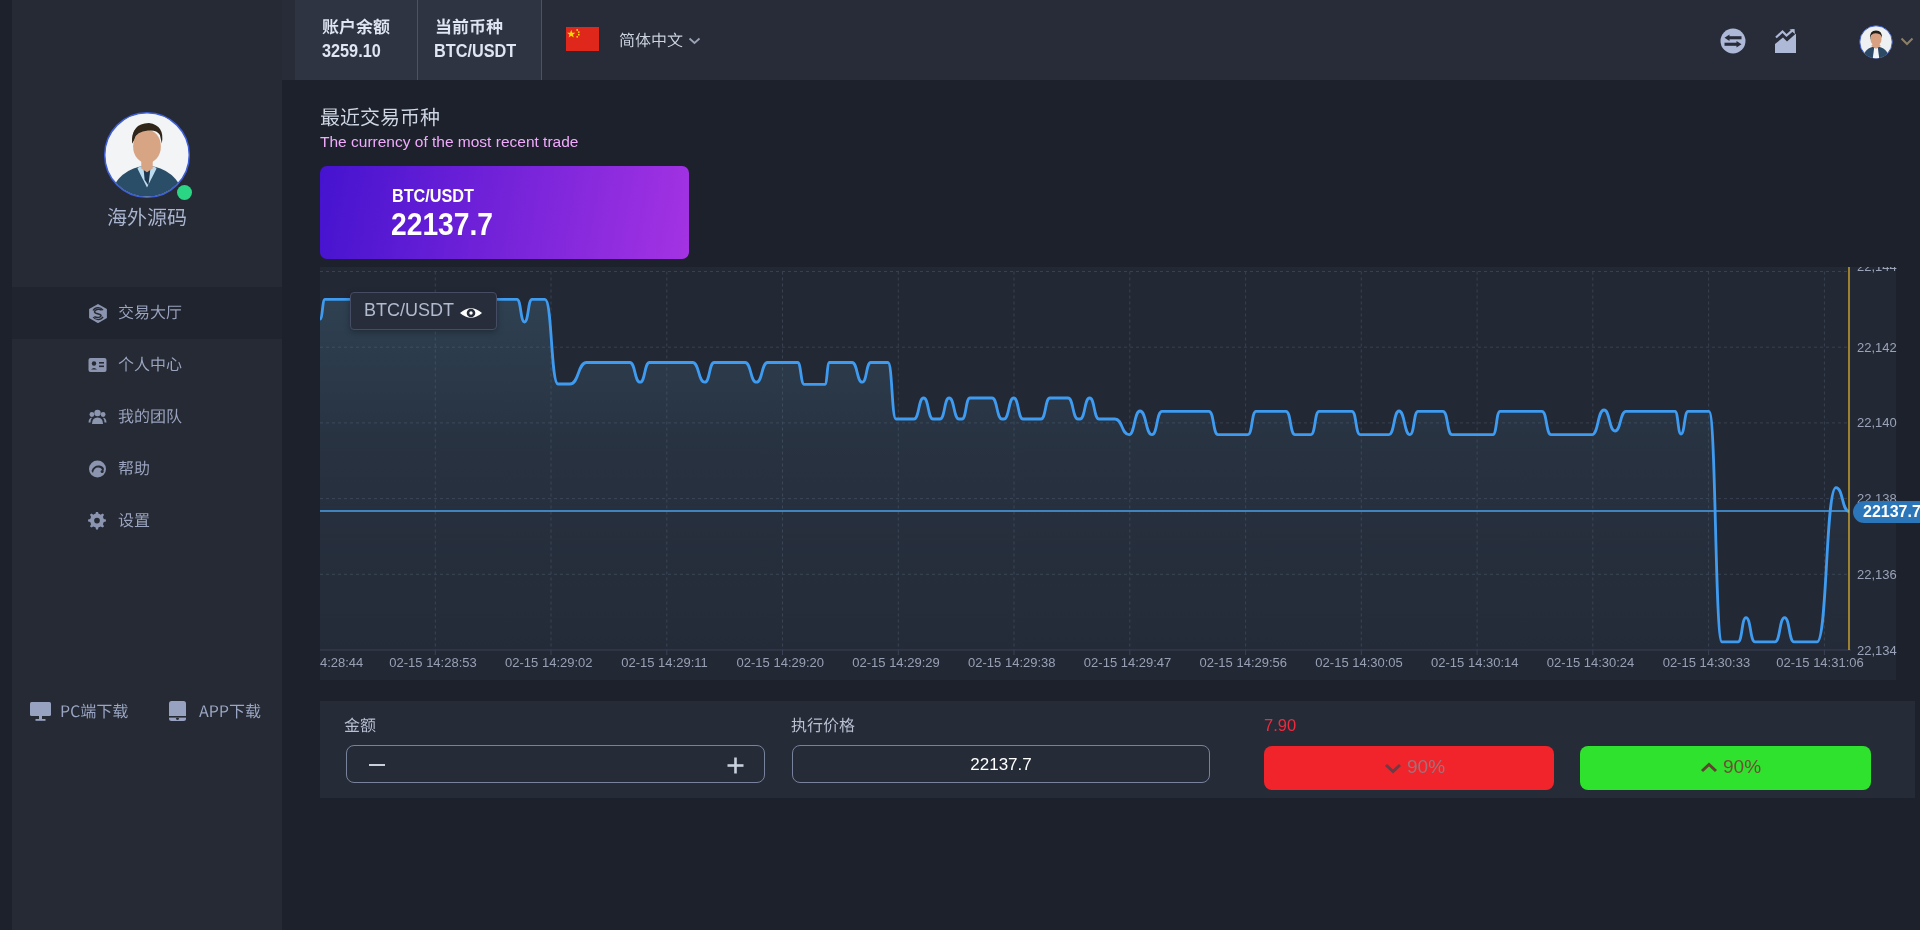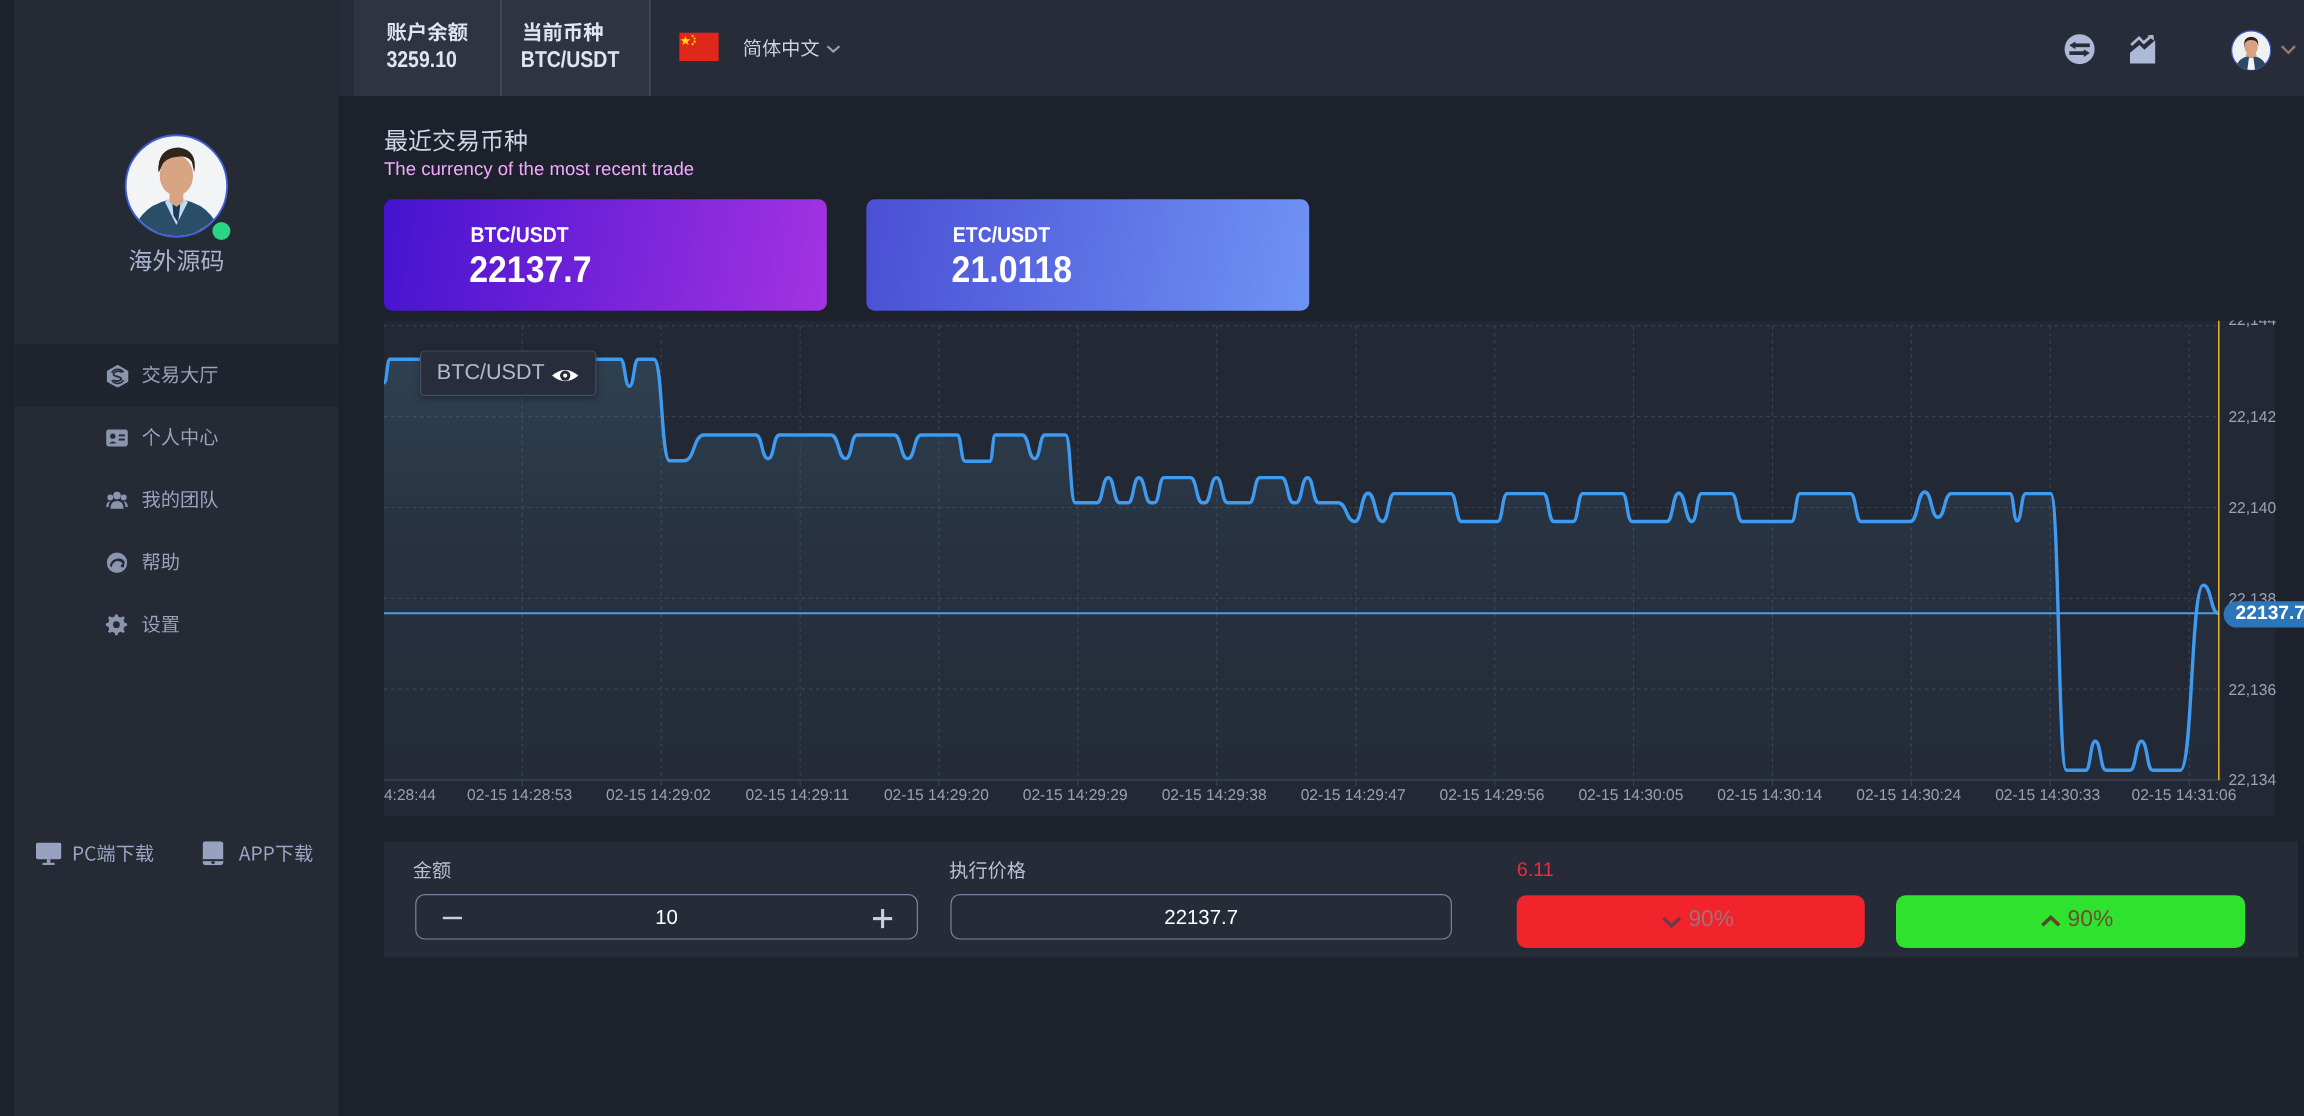--- a/index.html
+++ b/index.html
@@ -165,24 +165,20 @@
     </svg>
 <div style="position:absolute;left:308.0px;top:107.0px">
       <svg width="120" height="21" viewBox="0 -17.6 120 21" style="display:block;overflow:visible">
         <path fill="#cfd6e4" d="M5 -12.7H15.1V-11.3H5ZM5 -15.1H15.1V-13.7H5ZM3.5 -16.2V-10.2H16.6V-16.2ZM7.9 -7.8V-6.5H4.3V-7.8ZM0.9 -0.9 1.1 0.5 7.9 -0.3V1.6H9.4V-0.5L10.4 -0.7V-1.9L9.4 -1.8V-7.8H19V-9.1H1V-7.8H2.9V-1ZM10.1 -6.6V-5.4H11.3L10.9 -5.2C11.5 -3.8 12.4 -2.5 13.4 -1.4C12.3 -0.6 11.1 0 9.8 0.4C10.1 0.7 10.4 1.2 10.6 1.5C11.9 1.1 13.2 0.4 14.4 -0.5C15.5 0.4 16.9 1.1 18.4 1.5C18.6 1.2 19 0.6 19.3 0.4C17.8 0 16.5 -0.6 15.4 -1.4C16.7 -2.7 17.8 -4.3 18.4 -6.3L17.5 -6.7L17.3 -6.6ZM12.3 -5.4H16.6C16.1 -4.2 15.3 -3.1 14.4 -2.3C13.5 -3.1 12.8 -4.2 12.3 -5.4ZM7.9 -5.4V-4H4.3V-5.4ZM7.9 -2.8V-1.6L4.3 -1.2V-2.8Z M21.6 -15.7C22.7 -14.6 24 -13.1 24.6 -12.1L25.8 -13C25.2 -13.9 23.9 -15.4 22.8 -16.4ZM37.3 -16.8C35.3 -16.2 31.5 -15.8 28.3 -15.6V-11.2C28.3 -8.6 28.1 -5 26.4 -2.4C26.7 -2.2 27.4 -1.8 27.6 -1.5C29.2 -3.7 29.7 -6.9 29.8 -9.5H33.9V-1.6H35.3V-9.5H39V-10.9H29.8V-11.2V-14.4C32.9 -14.6 36.3 -15 38.6 -15.7ZM25.2 -9.6H21V-8.1H23.8V-2.5C22.9 -2.2 21.8 -1.3 20.8 -0.1L21.8 1.3C22.8 -0.1 23.8 -1.3 24.5 -1.3C24.9 -1.3 25.5 -0.6 26.4 -0.1C27.8 0.8 29.4 1 31.9 1C33.9 1 37.4 0.9 38.9 0.8C38.9 0.4 39.1 -0.4 39.3 -0.8C37.4 -0.6 34.4 -0.4 32 -0.4C29.7 -0.4 28 -0.5 26.7 -1.4C26 -1.8 25.6 -2.1 25.2 -2.4Z M46.4 -11.9C45.2 -10.4 43.2 -8.8 41.4 -7.8C41.7 -7.6 42.3 -7 42.6 -6.7C44.3 -7.9 46.4 -9.7 47.8 -11.4ZM52.4 -11.1C54.2 -9.8 56.4 -7.9 57.5 -6.6L58.7 -7.6C57.6 -8.9 55.4 -10.7 53.5 -12ZM47 -8.4 45.7 -8C46.5 -6.1 47.6 -4.4 49 -3C46.9 -1.4 44.2 -0.4 40.9 0.3C41.2 0.6 41.7 1.3 41.9 1.6C45.1 0.8 47.9 -0.3 50.1 -2C52.2 -0.3 54.9 0.8 58.2 1.5C58.4 1.1 58.8 0.4 59.2 0.1C55.9 -0.4 53.3 -1.5 51.2 -3C52.6 -4.4 53.7 -6.1 54.5 -8.1L53 -8.5C52.4 -6.7 51.4 -5.2 50.1 -4C48.7 -5.2 47.7 -6.7 47 -8.4ZM48.4 -16.5C48.9 -15.7 49.4 -14.7 49.7 -14H41.3V-12.6H58.6V-14H50.3L51.2 -14.4C51 -15.1 50.3 -16.2 49.8 -17Z M65.2 -11.5H75.1V-9.5H65.2ZM65.2 -14.6H75.1V-12.7H65.2ZM63.7 -15.9V-8.2H65.9C64.7 -6.4 62.7 -4.7 60.8 -3.6C61.1 -3.3 61.7 -2.8 62 -2.5C63 -3.2 64.2 -4.1 65.2 -5.1H68C66.6 -3 64.6 -1.1 62.5 0.1C62.8 0.4 63.4 0.9 63.6 1.2C65.9 -0.3 68.2 -2.5 69.7 -5.1H72.4C71.4 -2.7 69.9 -0.6 68 0.8C68.4 1 69 1.5 69.2 1.7C71.1 0.1 72.8 -2.3 73.9 -5.1H76.3C76 -1.7 75.7 -0.3 75.3 0.1C75.1 0.3 74.9 0.4 74.5 0.4C74.2 0.4 73.2 0.4 72.3 0.3C72.5 0.6 72.6 1.2 72.7 1.6C73.7 1.6 74.6 1.6 75.1 1.6C75.7 1.6 76.1 1.4 76.5 1C77.1 0.4 77.5 -1.3 77.9 -5.8C77.9 -6 78 -6.5 78 -6.5H66.4C66.9 -7 67.3 -7.6 67.7 -8.2H76.6V-15.9Z M97.8 -16.2C93.9 -15.6 87 -15.1 81.5 -15C81.6 -14.7 81.8 -14.1 81.8 -13.7C84.1 -13.7 86.7 -13.8 89.2 -13.9V-10.7H83V-0.7H84.5V-9.2H89.2V1.6H90.7V-9.2H95.6V-2.8C95.6 -2.5 95.5 -2.5 95.1 -2.4C94.8 -2.4 93.7 -2.4 92.4 -2.5C92.6 -2 92.8 -1.4 92.9 -1C94.5 -1 95.6 -1 96.3 -1.2C96.9 -1.5 97.1 -1.9 97.1 -2.8V-10.7H90.7V-14C93.6 -14.2 96.3 -14.5 98.4 -14.9Z M113.1 -11.1V-6.4H110.2V-11.1ZM114.6 -11.1H117.3V-6.4H114.6ZM113.1 -16.8V-12.6H108.8V-3.7H110.2V-4.9H113.1V1.6H114.6V-4.9H117.3V-3.8H118.8V-12.6H114.6V-16.8ZM107.3 -16.5C105.8 -15.9 103.2 -15.3 100.9 -14.9C101.1 -14.6 101.3 -14.1 101.4 -13.7C102.2 -13.9 103.2 -14 104.1 -14.2V-11.2H100.9V-9.8H103.9C103.1 -7.5 101.7 -4.9 100.5 -3.4C100.7 -3.1 101.1 -2.5 101.2 -2.1C102.2 -3.3 103.3 -5.3 104.1 -7.3V1.6H105.6V-7.7C106.3 -6.7 107.1 -5.4 107.4 -4.8L108.3 -6C107.9 -6.5 106.2 -8.7 105.6 -9.3V-9.8H108.2V-11.2H105.6V-14.5C106.6 -14.7 107.5 -15 108.2 -15.3Z"></path>
       </svg>
     </div>
 <div class="abs" style="left:308px;top:133px;font-size:15.5px;color:#f0abfc">The currency of the most recent trade</div>
 <div class="abs" style="left:308px;top:166px;width:369px;height:93px;border-radius:7px;background:linear-gradient(100deg,#4513cf,#a433e3)">
 <div style="position:absolute;left:72px;top:20px;font-size:18px;font-weight:bold;color:#fff;transform:scaleX(0.9);transform-origin:0 0">BTC/USDT</div>
 <div style="position:absolute;left:71px;top:41px;font-size:31px;font-weight:bold;color:#fff;transform:scaleX(0.91);transform-origin:0 0">22137.7</div>
-    </div>
-<div class="abs" style="left:710px;top:166px;width:369px;height:93px;border-radius:7px;background:linear-gradient(100deg,#4a4fd4,#6f93f5)">
-<div style="position:absolute;left:72px;top:20px;font-size:18px;font-weight:bold;color:#fff;transform:scaleX(0.9);transform-origin:0 0">ETC/USDT</div>
-<div style="position:absolute;left:71px;top:41px;font-size:31px;font-weight:bold;color:#fff;transform:scaleX(0.91);transform-origin:0 0">21.0118</div>
     </div>
 <svg class="abs" style="left:308px;top:267px" width="1595" height="413" viewBox="0 0 1595 413" font-family="Liberation Sans,sans-serif">
 <defs>
         <linearGradient id="af" x1="0" y1="30" x2="0" y2="383" gradientUnits="userSpaceOnUse">
 <stop offset="0" stop-color="#4e84a0" stop-opacity="0.27"></stop>
           <stop offset="0.45" stop-color="#4e84a0" stop-opacity="0.10"></stop>
           <stop offset="1" stop-color="#4e84a0" stop-opacity="0.03"></stop>
         </linearGradient>
       </defs>
 <rect x="0" y="0" width="1576" height="413" fill="#232835"></rect>
@@ -259,31 +255,30 @@
       <svg width="32" height="16" viewBox="0 -14.1 32 16" style="display:block;overflow:visible">
         <path fill="#b8c0d2" d="M3.2 -3.5C3.8 -2.6 4.4 -1.3 4.7 -0.5L5.7 -1C5.4 -1.8 4.8 -3 4.2 -3.9ZM11.7 -3.9C11.3 -3 10.6 -1.7 10 -0.9L11 -0.5C11.5 -1.3 12.3 -2.4 12.9 -3.4ZM8 -13.6C6.5 -11.2 3.5 -9.3 0.5 -8.4C0.8 -8.1 1.1 -7.6 1.3 -7.2C2.2 -7.6 3 -8 3.9 -8.4V-7.5H7.3V-5.3H1.8V-4.2H7.3V-0.3H1.1V0.8H14.9V-0.3H8.6V-4.2H14.2V-5.3H8.6V-7.5H12.1V-8.5C13 -8 13.9 -7.6 14.7 -7.3C14.9 -7.6 15.3 -8.1 15.6 -8.4C13.1 -9.1 10.3 -10.8 8.7 -12.5L9.1 -13.1ZM11.9 -8.6H4.3C5.7 -9.5 7 -10.5 8 -11.7C9.1 -10.6 10.5 -9.5 11.9 -8.6Z M27.1 -7.9C27 -2.9 26.8 -0.7 23.3 0.5C23.5 0.7 23.8 1.1 23.9 1.3C27.7 -0 28.1 -2.6 28.1 -7.9ZM27.8 -1.3C28.9 -0.6 30.2 0.5 30.9 1.2L31.6 0.4C30.9 -0.3 29.5 -1.3 28.4 -2.1ZM24.5 -9.8V-2.2H25.5V-8.8H29.6V-2.2H30.7V-9.8H27.6C27.9 -10.3 28.1 -10.8 28.3 -11.4H31.2V-12.5H24.2V-11.4H27.2C27 -10.9 26.8 -10.3 26.6 -9.8ZM19.4 -13.1C19.6 -12.8 19.9 -12.3 20.1 -11.9H17V-9.5H18V-10.9H22.9V-9.5H24V-11.9H21.3C21.1 -12.4 20.8 -12.9 20.5 -13.4ZM18 -3.7V1.2H19.1V0.6H21.9V1.1H23V-3.7ZM19.1 -0.3V-2.8H21.9V-0.3ZM18.4 -6.7 19.6 -6C18.7 -5.4 17.7 -4.9 16.6 -4.5C16.8 -4.3 17 -3.8 17.1 -3.5C18.3 -3.9 19.5 -4.6 20.6 -5.5C21.6 -4.9 22.6 -4.3 23.2 -3.9L24 -4.7C23.4 -5.1 22.4 -5.7 21.4 -6.2C22.2 -7 22.9 -7.9 23.3 -8.9L22.7 -9.3L22.4 -9.3H20C20.2 -9.6 20.4 -9.9 20.5 -10.2L19.4 -10.4C18.9 -9.3 18 -8 16.6 -7.1C16.9 -6.9 17.2 -6.6 17.3 -6.4C18.2 -6.9 18.8 -7.6 19.4 -8.3H21.8C21.5 -7.7 21 -7.2 20.4 -6.7L19.2 -7.4Z"></path>
       </svg>
     </div>
 <div class="abs" style="left:334px;top:745px;width:419px;height:38px;border:1px solid #78829c;border-radius:8px">
 <div style="position:absolute;left:22px;top:17.5px;width:16px;height:2.6px;background:#c9d0dd"></div>
 <svg style="position:absolute;right:20px;top:10.5px" width="17" height="17" viewBox="0 0 17 17">
         <rect x="0.5" y="7.2" width="16" height="2.6" fill="#c9d0dd"></rect>
         <rect x="7.2" y="0.5" width="2.6" height="16" fill="#c9d0dd"></rect>
       </svg>
-<div style="position:absolute;left:0;top:9px;width:100%;text-align:center;font-size:17px;color:#fff">10</div>
     </div>
 <div style="position:absolute;left:779.0px;top:717.0px">
       <svg width="64" height="16" viewBox="0 -14.1 64 16" style="display:block;overflow:visible">
         <path fill="#b8c0d2" d="M2.8 -13.4V-10.1H0.8V-9H2.8V-5.6L0.5 -4.9L0.8 -3.7L2.8 -4.4V-0.2C2.8 0 2.7 0.1 2.5 0.1C2.3 0.1 1.7 0.1 1 0.1C1.2 0.4 1.3 1 1.4 1.3C2.4 1.3 3 1.2 3.4 1C3.8 0.8 4 0.5 4 -0.2V-4.7L5.8 -5.3L5.6 -6.5L4 -5.9V-9H5.6V-10.1H4V-13.4ZM8.4 -13.5C8.4 -12.2 8.4 -11.1 8.4 -10H6V-8.9H8.4C8.4 -7.8 8.3 -6.8 8.2 -5.9L6.7 -6.7L6 -5.9C6.6 -5.6 7.3 -5.2 8 -4.8C7.4 -2.5 6.4 -0.8 4.4 0.4C4.7 0.6 5.1 1.1 5.2 1.3C7.3 -0 8.4 -1.8 9 -4.1C9.8 -3.6 10.6 -3 11.1 -2.6L11.8 -3.6C11.2 -4 10.2 -4.7 9.2 -5.3C9.4 -6.4 9.5 -7.6 9.6 -8.9H12C11.9 -2.5 11.8 1.3 13.9 1.3C14.9 1.3 15.3 0.7 15.4 -1.5C15.1 -1.6 14.7 -1.8 14.4 -2C14.4 -0.4 14.2 0.1 13.9 0.1C13 0.1 13.1 -3.4 13.2 -10H9.6C9.6 -11.1 9.6 -12.2 9.6 -13.5Z M23 -12.5V-11.3H30.8V-12.5ZM20.3 -13.5C19.5 -12.3 17.9 -10.9 16.6 -10C16.8 -9.7 17.1 -9.3 17.3 -9C18.7 -10 20.4 -11.6 21.4 -13ZM22.3 -8.1V-6.9H27.6V-0.3C27.6 -0 27.5 0.1 27.2 0.1C26.9 0.1 25.9 0.1 24.7 0C24.9 0.4 25.1 0.9 25.1 1.2C26.7 1.2 27.6 1.2 28.1 1.1C28.7 0.8 28.9 0.5 28.9 -0.3V-6.9H31.3V-8.1ZM20.9 -10C19.8 -8.2 18 -6.3 16.4 -5.2C16.6 -4.9 17.1 -4.4 17.2 -4.1C17.8 -4.6 18.5 -5.2 19.1 -5.8V1.3H20.3V-7.1C20.9 -7.9 21.5 -8.8 22 -9.6Z M43.6 -7.2V1.2H44.8V-7.2ZM39 -7.2V-5C39 -3.5 38.9 -1 36.5 0.6C36.8 0.8 37.2 1.1 37.4 1.4C40 -0.5 40.2 -3.2 40.2 -5V-7.2ZM41.6 -13.5C40.8 -11.4 39 -9 36.1 -7.4C36.4 -7.2 36.7 -6.8 36.9 -6.5C39.2 -7.8 40.8 -9.6 41.9 -11.5C43.2 -9.5 45 -7.7 46.7 -6.7C46.9 -7 47.2 -7.4 47.5 -7.7C45.6 -8.7 43.6 -10.6 42.5 -12.5L42.8 -13.3ZM36.3 -13.4C35.5 -11 34.1 -8.6 32.6 -7C32.8 -6.8 33.2 -6.1 33.3 -5.9C33.8 -6.4 34.2 -7 34.7 -7.6V1.3H35.9V-9.6C36.5 -10.7 37 -11.9 37.4 -13.1Z M57.2 -10.7H60.7C60.2 -9.7 59.6 -8.7 58.8 -7.9C58 -8.7 57.4 -9.6 57 -10.4ZM51.2 -13.4V-10H48.8V-8.9H51.1C50.6 -6.7 49.5 -4.2 48.4 -2.8C48.7 -2.5 49 -2.1 49.1 -1.7C49.9 -2.8 50.6 -4.5 51.2 -6.4V1.3H52.4V-6.8C52.9 -6.1 53.4 -5.2 53.7 -4.8L54.4 -5.7C54.1 -6.1 52.8 -7.7 52.4 -8.2V-8.9H54.2L53.8 -8.6C54.1 -8.4 54.5 -8 54.8 -7.7C55.3 -8.2 55.8 -8.8 56.3 -9.4C56.8 -8.7 57.3 -7.9 58 -7.2C56.7 -6 55.1 -5.2 53.5 -4.7C53.7 -4.4 54 -4 54.1 -3.7C54.6 -3.8 55 -4 55.4 -4.2V1.3H56.5V0.6H61V1.2H62.1V-4.3L62.9 -4C63.1 -4.3 63.4 -4.8 63.6 -5C62 -5.5 60.7 -6.3 59.6 -7.2C60.7 -8.4 61.6 -9.8 62.2 -11.4L61.5 -11.8L61.2 -11.7H57.8C58 -12.2 58.3 -12.7 58.5 -13.2L57.3 -13.5C56.7 -11.8 55.6 -10.3 54.4 -9.1V-10H52.4V-13.4ZM56.5 -0.5V-3.6H61V-0.5ZM56.2 -4.6C57.1 -5.1 58 -5.7 58.8 -6.4C59.6 -5.7 60.5 -5.1 61.6 -4.6Z"></path>
       </svg>
     </div>
 <div class="abs" style="left:780px;top:745px;width:418px;height:38px;border:1px solid #78829c;border-radius:8px">
 <div style="position:absolute;left:0;top:9px;width:100%;text-align:center;font-size:17px;color:#fff">22137.7</div>
     </div>
-<div class="abs" style="left:1252px;top:716px;font-size:16.5px;color:#ee2b3d">6.11</div>
+<div class="abs" style="left:1252px;top:716px;font-size:16.5px;color:#ee2b3d">7.90</div>
 <div class="abs" style="left:1252px;top:746px;width:290px;height:44px;border-radius:8px;background:#f0242a">
 <svg style="position:absolute;left:120px;top:17px" width="18" height="11" viewBox="0 0 18 11">
         <path d="M2 2 L9 8.5 L16 2" stroke="#6d3a45" stroke-width="3" fill="none"></path>
       </svg>
 <div style="position:absolute;left:143px;top:10px;font-size:19px;color:#a2707b">90%</div>
     </div>
 <div class="abs" style="left:1568px;top:746px;width:291px;height:44px;border-radius:8px;background:#2fe22d">
 <svg style="position:absolute;left:120px;top:16px" width="18" height="11" viewBox="0 0 18 11">
         <path d="M2 9 L9 2.5 L16 9" stroke="#5e432e" stroke-width="3" fill="none"></path>
       </svg>

